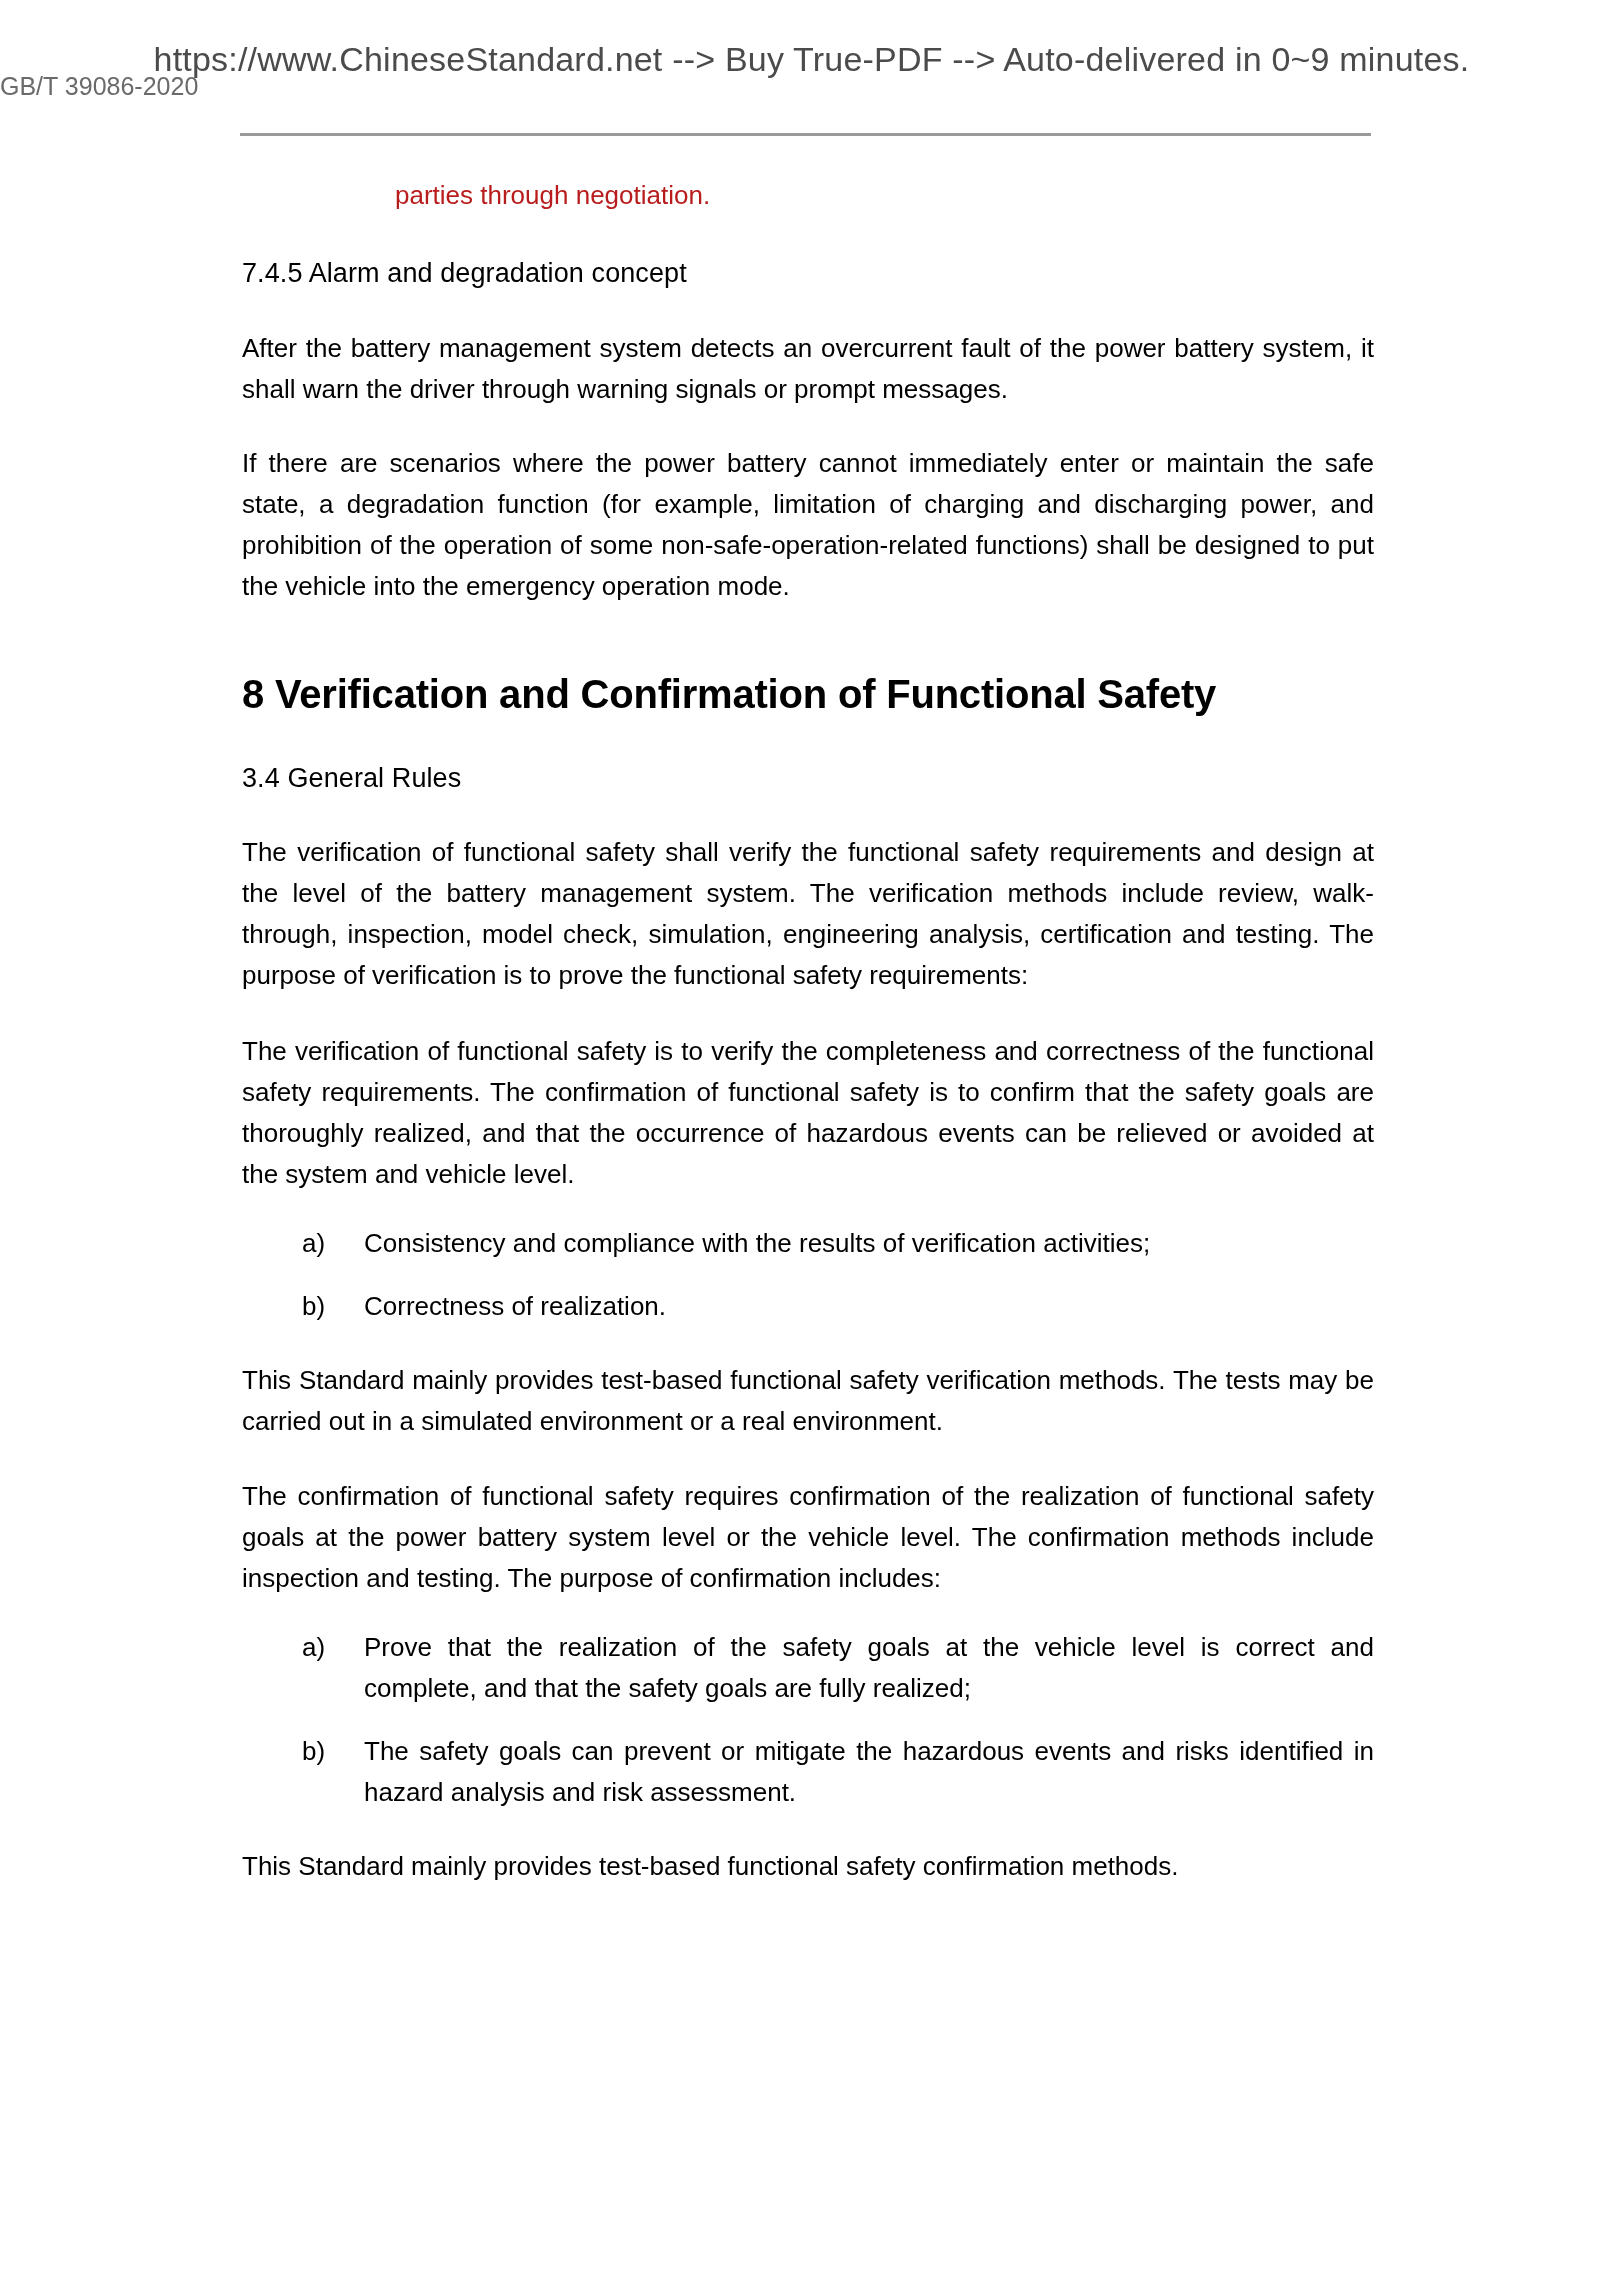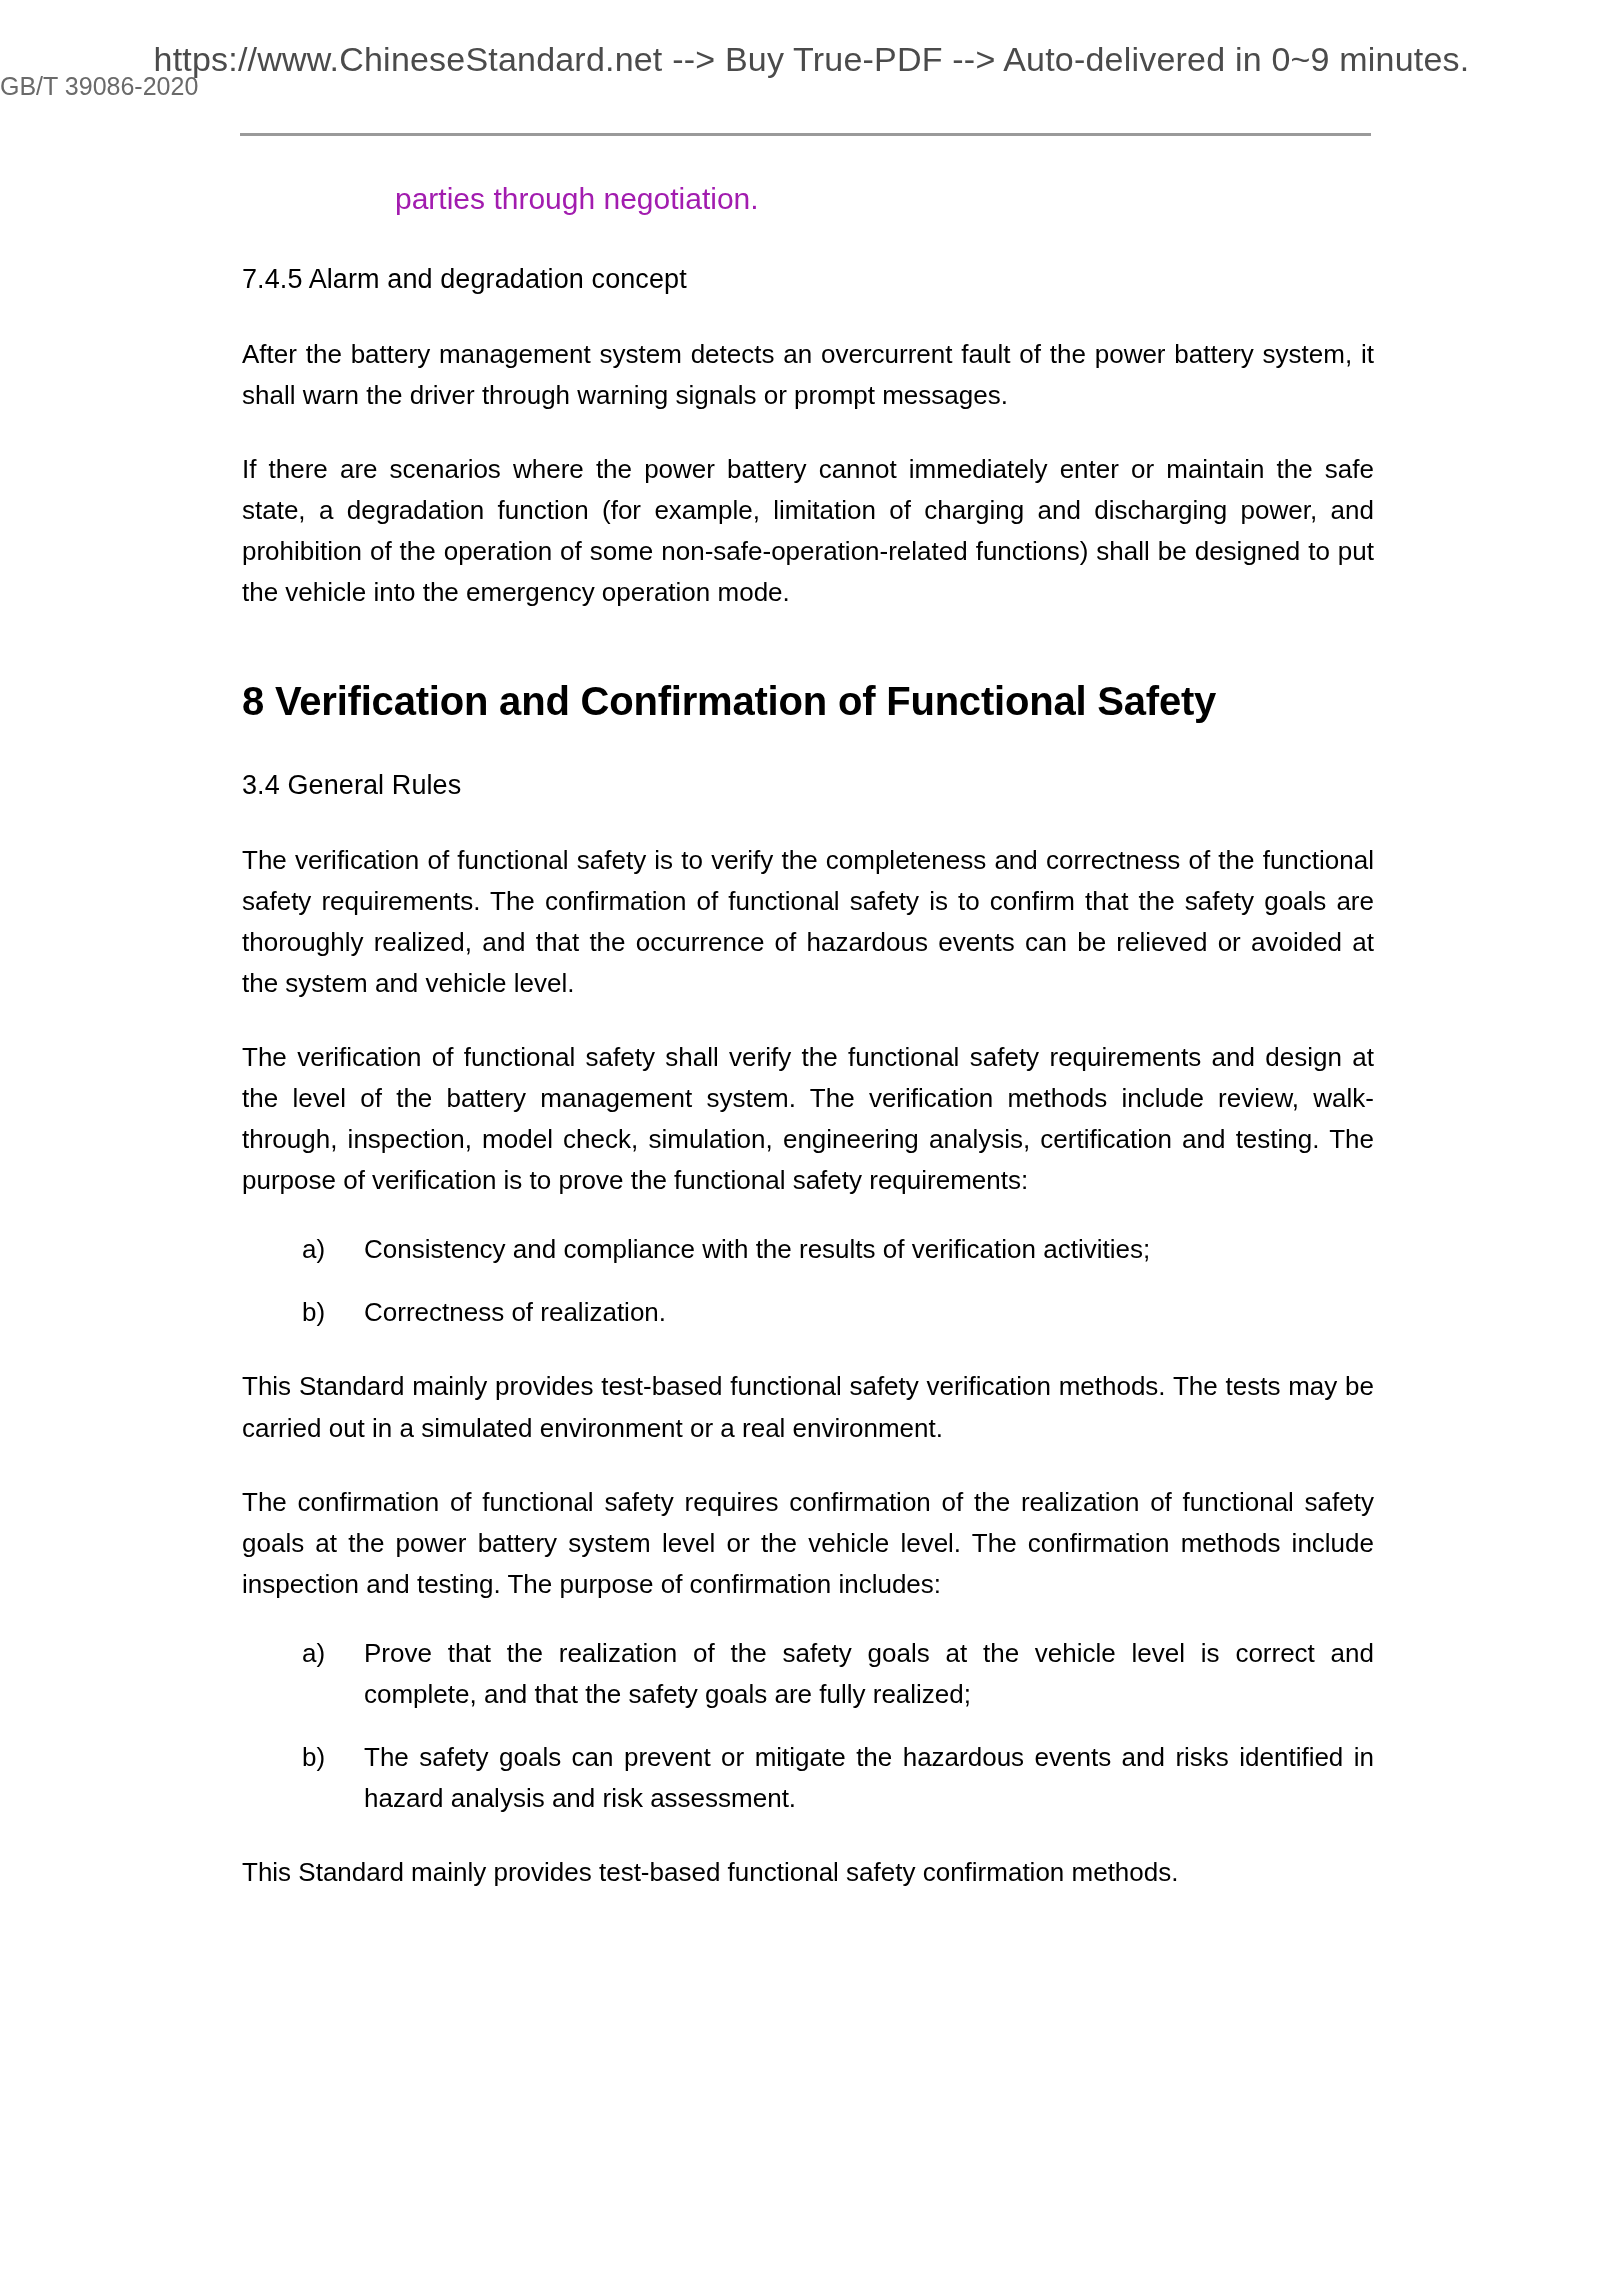--- a/index.html
+++ b/index.html
@@ -54,25 +54,25 @@
 
   
   .content {
     position: absolute;
     top: 163px;
     left: 242px;
     width: 1132px;
   }
 
   .indented-continuation {
-    font-size: 30px;
+    font-size: 26px;
     line-height: 1.52;
     margin: 0 0 0 153px;
     padding-top: 13.3px;
-    color: #a21caf;
+    color: #b91c1c;
   }
 
   h3.sub-heading {
     font-size: 27px;
     font-weight: normal;
     line-height: 1.45;
     margin: 38px 0 0 0;
     letter-spacing: 0.1px;
   }
 
@@ -183,23 +183,23 @@
     <h3 class="sub-heading">7.4.5 Alarm and degradation concept</h3>
 
     <p class="body-text first-after-heading">After the battery management system detects an overcurrent fault of the power battery system, it shall warn the driver through warning signals or prompt messages.</p>
 
     <p class="body-text">If there are scenarios where the power battery cannot immediately enter or maintain the safe state, a degradation function (for example, limitation of charging and discharging power, and prohibition of the operation of some non-safe-operation-related functions) shall be designed to put the vehicle into the emergency operation mode.</p>
 
     <h1 class="main-heading">8 Verification and Confirmation of Functional Safety</h1>
 
     <h3 class="sub-heading">3.4 General Rules</h3>
 
+    <p class="body-text">The verification of functional safety shall verify the functional safety requirements and design at the level of the battery management system. The verification methods include review, walk-through, inspection, model check, simulation, engineering analysis, certification and testing. The purpose of verification is to prove the functional safety requirements:</p>
+
     <p class="body-text first-after-heading">The verification of functional safety is to verify the completeness and correctness of the functional safety requirements. The confirmation of functional safety is to confirm that the safety goals are thoroughly realized, and that the occurrence of hazardous events can be relieved or avoided at the system and vehicle level.</p>
-
-    <p class="body-text">The verification of functional safety shall verify the functional safety requirements and design at the level of the battery management system. The verification methods include review, walk-through, inspection, model check, simulation, engineering analysis, certification and testing. The purpose of verification is to prove the functional safety requirements:</p>
 
     <ul class="alpha-list">
       <li>
         <span class="marker">a)</span>
         <span class="item-text">Consistency and compliance with the results of verification activities;</span>
       </li>
       <li>
         <span class="marker">b)</span>
         <span class="item-text">Correctness of realization.</span>
       </li>

